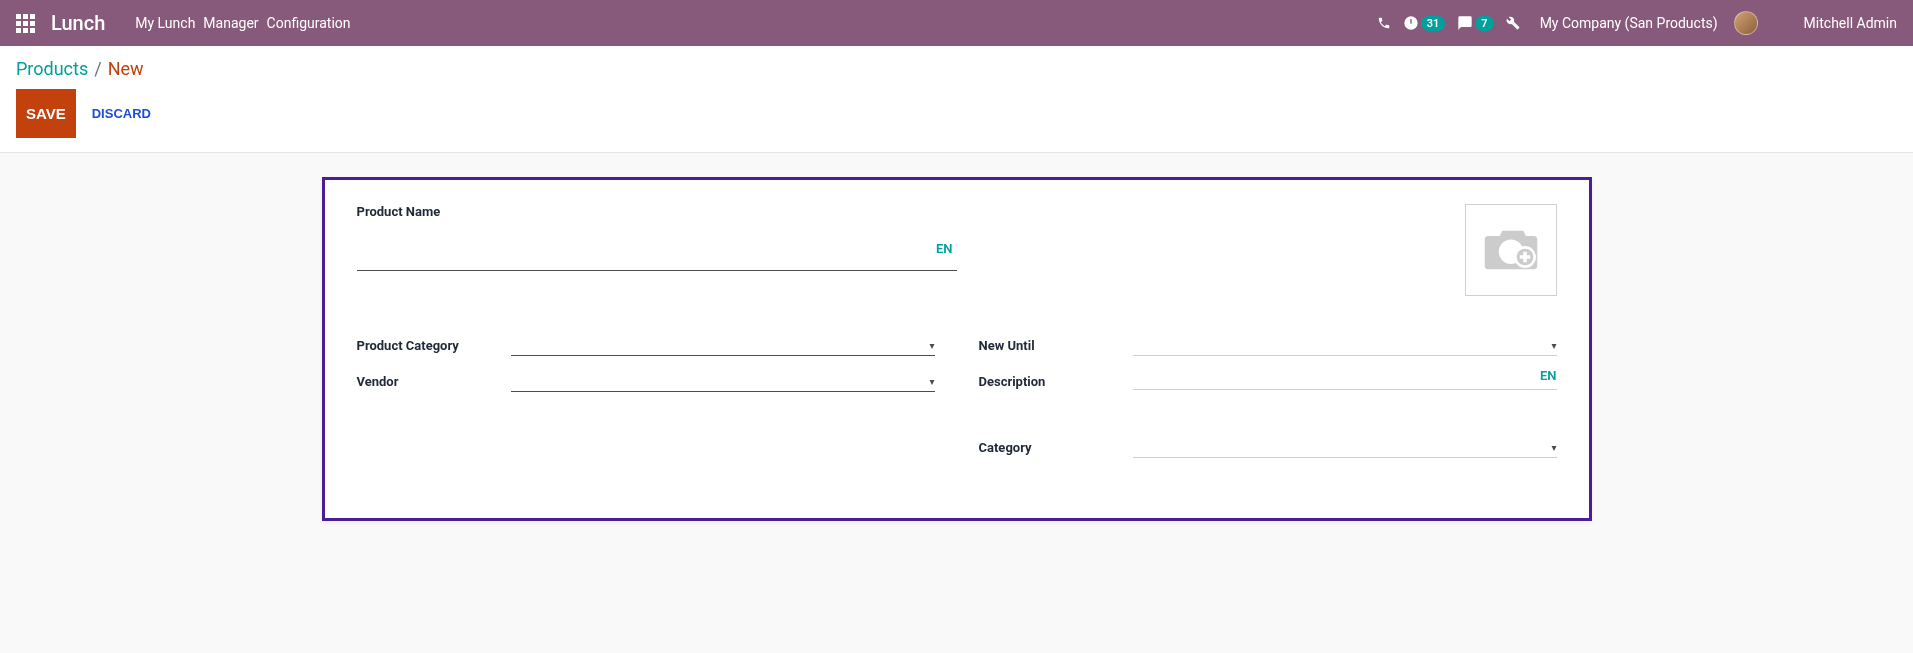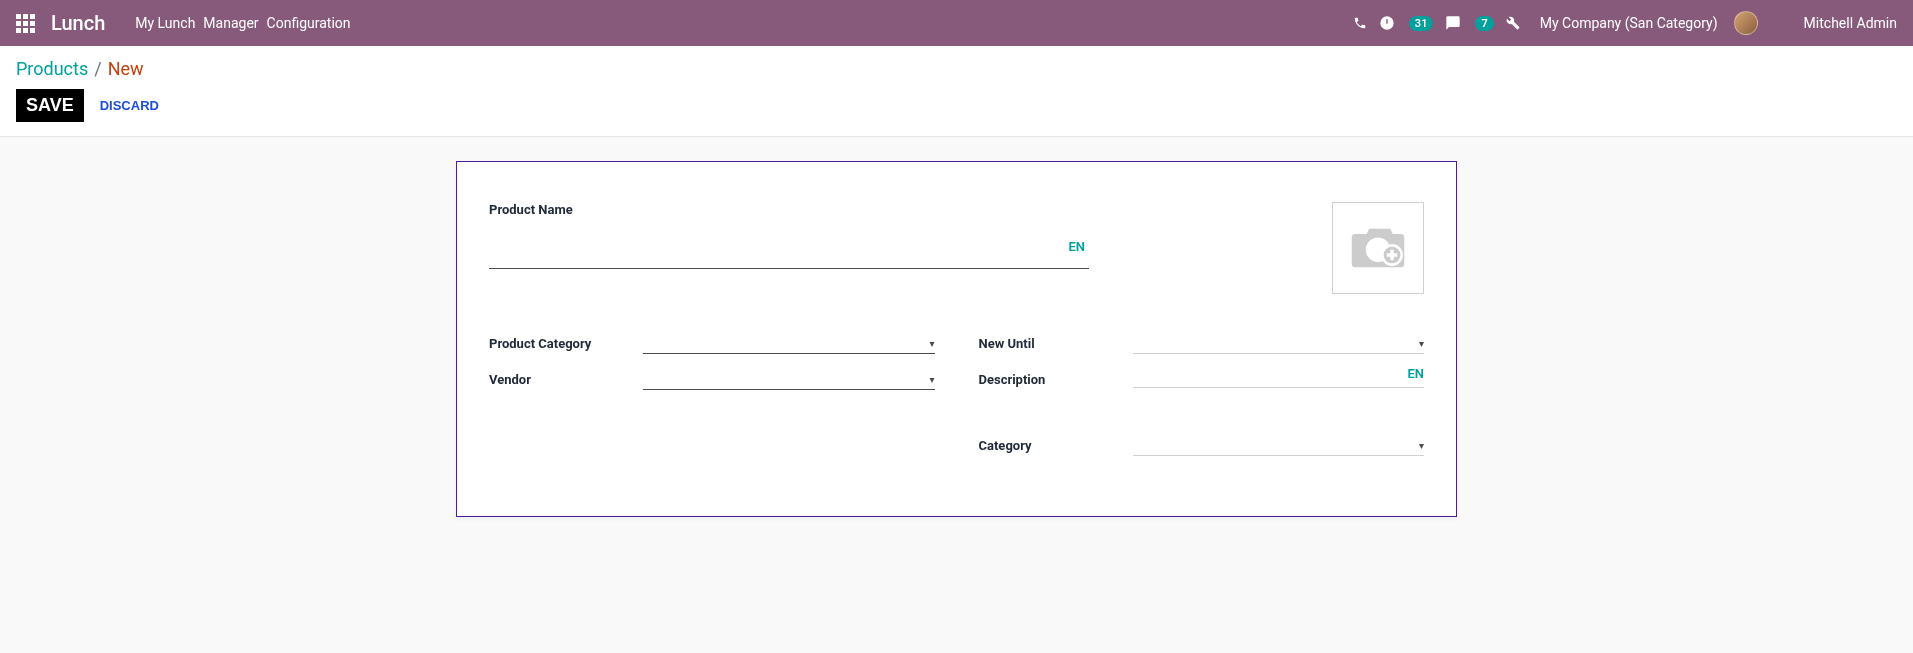--- a/index.html
+++ b/index.html
@@ -13,41 +13,41 @@
     align-items: center;
     padding: 0 16px;
     gap: 4px;
   }
   .apps-grid { display: grid; grid-template-columns: repeat(3, 5px); grid-template-rows: repeat(3,5px); gap: 2px; cursor: pointer; }
   .apps-grid div { background: #fff; width: 5px; height: 5px; }
   .brand { font-size: 20px; font-weight: 500; margin-left: 12px; margin-right: 24px; }
   .nav-item { color: #fff; font-size: 14px; cursor: pointer; padding: 4px 2px; }
   .spacer { flex: 1; }
   .icon-btn { display: flex; align-items: center; color: #fff; cursor: pointer; position: relative; padding: 4px; }
-  .badge-pill { display: inline-flex; align-items: center; background: #00A09D; border-radius: 10px; font-size: 11px; padding: 1px 6px; margin-left: 14px; color: #fff; font-weight: 600; }
+  .badge-pill { display: inline-flex; align-items: center; background: #00A09D; border-radius: 10px; font-size: 11px; padding: 1px 6px; margin-left: 2px; color: #fff; font-weight: 600; }
   .company-name { color: #fff; font-size: 14px; margin-left: 12px; cursor: pointer; }
   .avatar { width: 24px; height: 24px; border-radius: 50%; background: linear-gradient(135deg,#d4a373,#8b5e3c); display: inline-block; margin-left: 12px; margin-right: 6px; border: 1px solid rgba(255,255,255,0.4); }
   .user-name { color: #fff; font-size: 14px; cursor: pointer; margin-left: 36px; }
 
   .control-panel { background: #fff; padding: 12px 16px 14px 16px; border-bottom: 1px solid #e5e5e5; }
   .breadcrumb { font-size: 18px; display: flex; align-items: flex-start; gap: 6px; margin-bottom: 10px; }
   .breadcrumb .link { color: #00A09D; cursor: pointer; }
   .breadcrumb .sep { color: #6c757d; }
   .breadcrumb .current { color: #c2410c; }
   .cp-actions { display: flex; gap: 12px; align-items: center; }
-  .btn-primary { background: #000000; color: #fff; border: none; padding: 6px 10px; font-size: 18px; font-weight: 600; cursor: pointer; text-transform: uppercase; }
+  .btn-primary { background: #c2410c; color: #fff; border: none; padding: 16px 10px; font-size: 15px; font-weight: 600; cursor: pointer; text-transform: uppercase; }
   .btn-link { background: transparent; border: none; color: #1d4ed8; font-size: 13px; font-weight: 700; cursor: pointer; text-transform: uppercase; padding: 6px 4px; }
 
   .content { padding: 24px 0; display: flex; justify-content: center; }
   .form-sheet {
     background: #fff;
-    width: 1001px;
-    border: 1px solid #4c1d95;
+    width: 1270px;
+    border: 3px solid #4c1d95;
     box-shadow: 0 2px 4px rgba(0,0,0,0.05);
-    padding: 40px 32px 48px 32px;
+    padding: 24px 32px 48px 32px;
     position: relative;
   }
 
   .title-row { display: flex; align-items: flex-start; }
   .title-left { flex: 1; }
   .section-label { font-size: 13px; font-weight: 700; color: #1f2937; margin-bottom: 6px; }
   .name-input-wrap { position: relative; max-width: 600px; }
   .name-input { width: 100%; border: none; border-bottom: 1px solid #4c4c4c; font-size: 20px; padding: 18px 30px 4px 0; outline: none; background: transparent; }
   .lang-badge { position: absolute; right: 4px; top: 16px; color: #00A09D; font-size: 13px; font-weight: 600; cursor: pointer; }
 
@@ -102,21 +102,21 @@
     <svg width="16" height="16" viewBox="0 0 24 24" fill="#fff">
         <path d="M20 2H4a2 2 0 00-2 2v18l4-4h14a2 2 0 002-2V4a2 2 0 00-2-2z"></path>
       </svg>
     <span class="badge-pill">7</span>
   </div>
   <div class="icon-btn">
     <svg width="14" height="14" viewBox="0 0 24 24" fill="#fff">
         <path d="M22.7 19l-9.1-9.1c.9-2.3.4-5-1.5-6.9-2-2-5-2.4-7.4-1.3l4.3 4.3-3 3L1.6 4.7C.5 7.1.9 10.1 2.9 12.1c1.9 1.9 4.6 2.4 6.9 1.5l9.1 9.1c.4.4 1 .4 1.4 0l2.3-2.3c.5-.4.5-1.1.1-1.4z"></path>
       </svg>
   </div>
-  <div class="company-name">My Company (San Category)</div>
+  <div class="company-name">My Company (San Products)</div>
   <span class="avatar"></span>
   <span class="user-name">Mitchell Admin</span>
 </div>
 
 <div class="control-panel">
   <div class="breadcrumb">
     <span class="link">Products</span>
     <span class="sep">/</span>
     <span class="current">New</span>
   </div>

